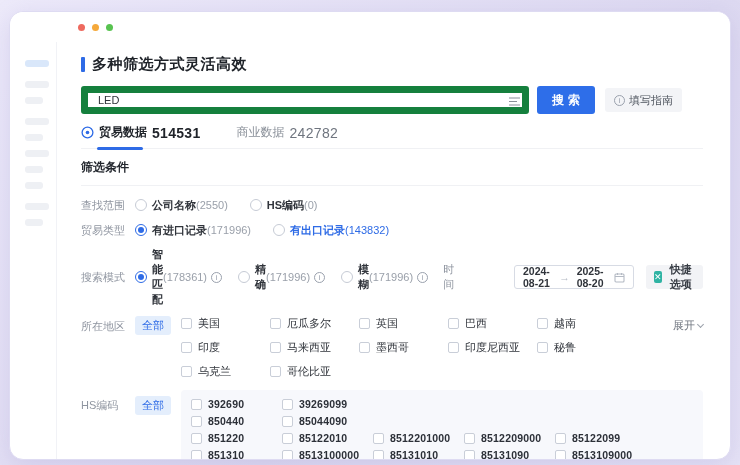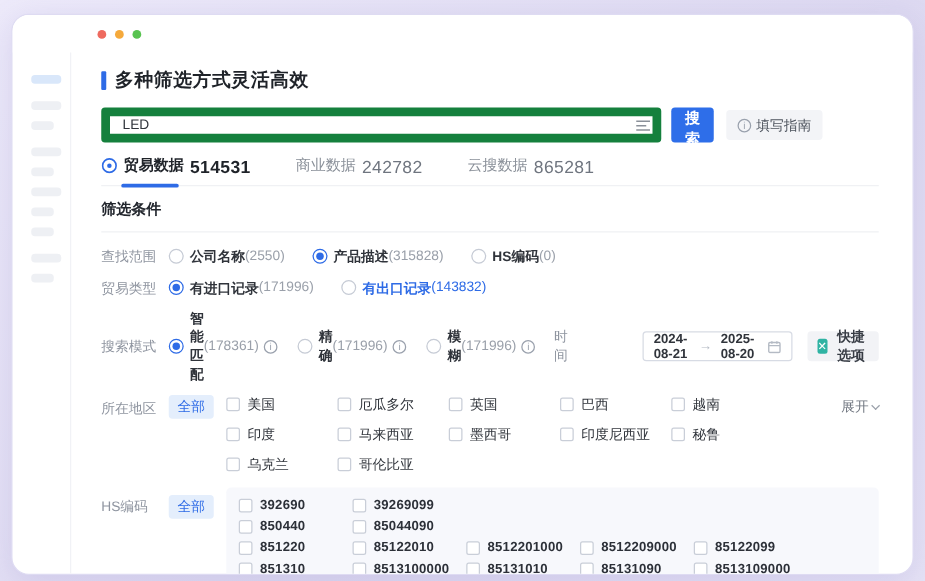--- a/index.html
+++ b/index.html
@@ -32,21 +32,21 @@
   
   .search-row { display:flex; align-items:center; margin-bottom:10px; }
   .search-box { position:relative; width:448px; height:28px; }
   .search-box input {
     width:100%; height:100%; border:7px solid #15803d; border-radius:3px;
     padding:0 28px 0 10px; font-size:11px; color:#30343b; outline:none;
     font-family:inherit; background:#fff;
   }
   .in-icon { position:absolute; right:8px; top:7px; }
   .btn-search {
-    margin-left:8px; width:34px; height:28px; background:#2e6ee9; color:#fff;
+    margin-left:8px; width:58px; height:28px; background:#2e6ee9; color:#fff;
     border:none; border-radius:3px; font-size:12px; font-weight:bold;
     letter-spacing:4px; padding-left:4px; cursor:pointer; font-family:inherit;
   }
   .btn-guide {
     margin-left:10px; height:24px; background:#f3f4f7; border:none; border-radius:3px;
     color:#4e545e; font-size:11px; display:flex; align-items:center; padding:0 9px;
     cursor:pointer; font-family:inherit;
   }
   .info-i {
     display:inline-block; width:11px; height:11px; border:1px solid #9aa1ad; border-radius:50%;
@@ -157,39 +157,30 @@
                 <circle cx="6.5" cy="6.5" r="1.8" fill="#2e6be6"></circle>
               </svg>
           </span>
           <span class="tlabel">贸易数据</span>
           <span class="tcount">514531</span>
         </div>
         <div class="tab">
           <span class="tlabel">商业数据</span>
           <span class="tcount">242782</span>
         </div>
-        <div class="tab">
-          <span class="tlabel">云搜数据</span>
-          <span class="tcount">865281</span>
-        </div>
       </div>
 
       <div class="sec-title">筛选条件</div>
 
       <div class="frow">
         <span class="flabel">查找范围</span>
         <label class="radio">
           <span class="rdot"></span>
           <span class="rname">公司名称</span>
           <span class="rcount">(2550)</span>
-        </label>
-        <label class="radio checked">
-          <span class="rdot"></span>
-          <span class="rname">产品描述</span>
-          <span class="rcount">(315828)</span>
         </label>
         <label class="radio">
           <span class="rdot"></span>
           <span class="rname">HS编码</span>
           <span class="rcount">(0)</span>
         </label>
       </div>
 
       <div class="frow">
         <span class="flabel">贸易类型</span>

